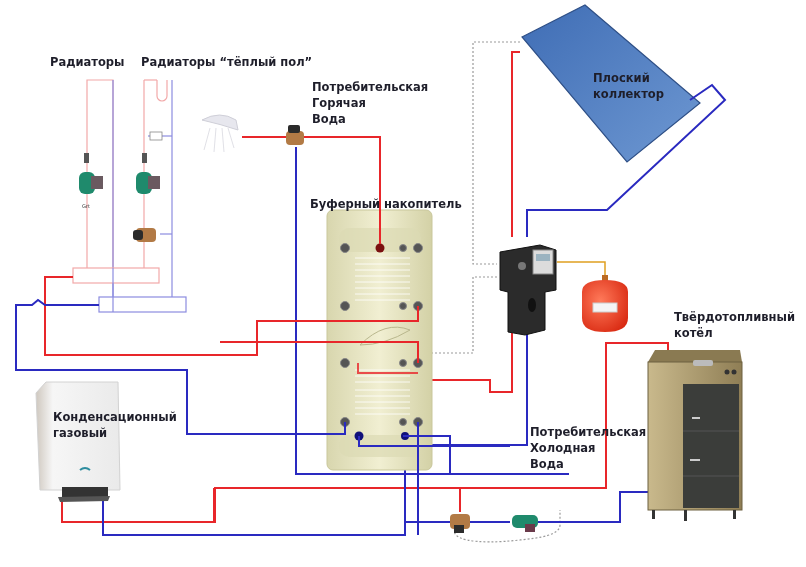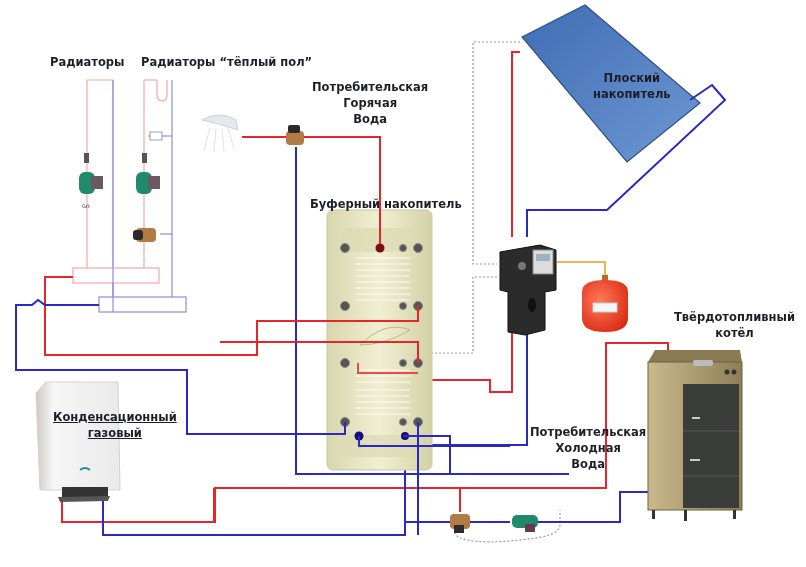--- a/index.html
+++ b/index.html
@@ -1,20 +1,20 @@
 <!DOCTYPE html>
 <html><head>
 <meta charset="utf-8">
 <style>
   html, body { margin:0; padding:0; background:#ffffff; }
   body { width:806px; height:567px; position:relative; overflow:hidden;
          font-family:"DejaVu Sans", "Liberation Sans", sans-serif; }
   #scheme { position:absolute; left:0; top:0; width:806px; height:567px; }
   .lbl { position:absolute; font-family:"DejaVu Sans", sans-serif; font-weight:bold;
-         font-size:11.5px; line-height:16px; color:#1e1e2a; white-space:pre;text-align:center; }
+         font-size:11.5px; line-height:16px; color:#1e1e2a; white-space:pre; }
 </style>
 </head>
 <body>
 
 <svg id="scheme" viewBox="0 0 806 567" xmlns="http://www.w3.org/2000/svg">
   <defs>
     <linearGradient id="gCollector" x1="0" y1="0" x2="1" y2="1">
       <stop offset="0" stop-color="#3f6db5"></stop>
       <stop offset="1" stop-color="#6e98d2"></stop>
     </linearGradient>
@@ -232,20 +232,20 @@
   </g>
 </svg>
 
 <div class="lbl" style="left:50px; top:54px;">Радиаторы</div>
 <div class="lbl" style="left:141px; top:54px;">Радиаторы “тёплый пол”</div>
 <div class="lbl" style="left:312px; top:79px;">Потребительская
 Горячая
 Вода</div>
 <div class="lbl" style="left:310px; top:159px;margin-top:37px;">Буферный накопитель</div>
 <div class="lbl" style="left:593px; top:70px;">Плоский
-накопитель</div>
+коллектор</div>
 <div class="lbl" style="left:674px; top:309px;">Твёрдотопливный
 котёл</div>
-<div class="lbl" style="left:53px; top:409px;text-decoration:underline;">Конденсационный
+<div class="lbl" style="left:53px; top:409px;">Конденсационный
 газовый</div>
 <div class="lbl" style="left:530px; top:424px;">Потребительская
 Холодная
 Вода</div>
 
 </body></html>

